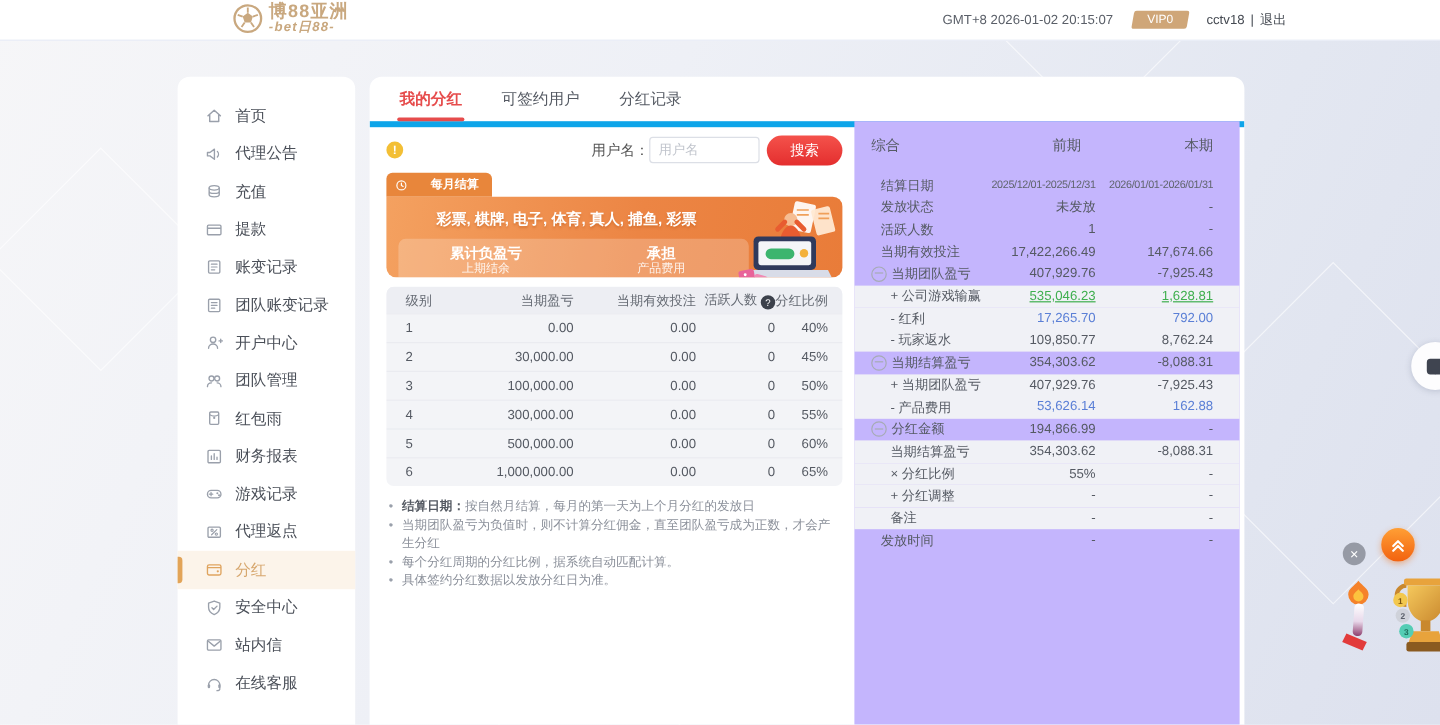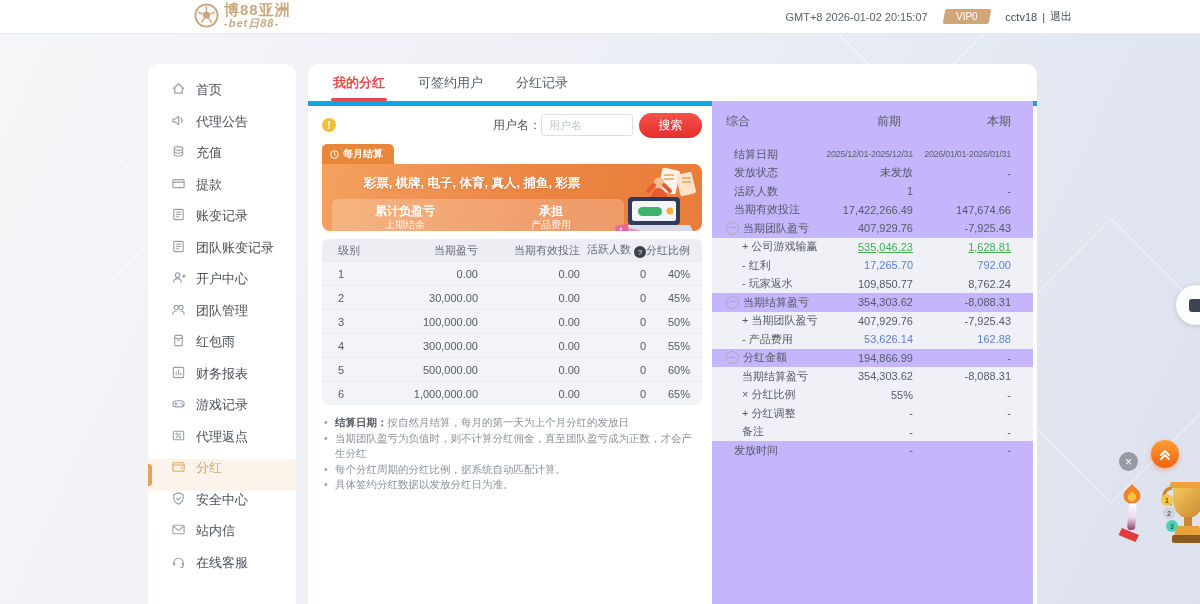--- a/index.html
+++ b/index.html
@@ -15,21 +15,21 @@
   .logo-text{line-height:1;}
   .logo-cn{font-size:15px;font-weight:bold;letter-spacing:1px;}
   .logo-en{font-size:11px;font-style:italic;font-weight:bold;margin-top:1px;letter-spacing:1px;}
   .top-right{position:absolute;right:128px;top:0;height:33px;display:flex;align-items:center;gap:16px;font-size:11px;color:#5a5f68;}
   .vip-badge{background:#cfa678;color:#fff;font-size:10px;padding:2px 12px;border-radius:2px;transform:skewX(-10deg);}
   .vip-badge span{display:inline-block;transform:skewX(10deg);}
   .user-block{display:flex;align-items:center;gap:5px;color:#454a52;}
   .logout{cursor:pointer;}
   
   .sidebar{position:absolute;left:148px;top:64px;width:148px;height:540px;background:#fff;border-radius:10px 10px 0 0;padding-top:17px;box-sizing:border-box;z-index:5;}
-  .side-item{height:31.5px;display:flex;gap:10px;padding-left:23px;font-size:13px;color:#4a4f58;cursor:pointer;position:relative;}
+  .side-item{height:31.5px;display:flex;align-items:center;gap:10px;padding-left:23px;font-size:13px;color:#4a4f58;cursor:pointer;position:relative;}
   .side-item .s-icon{width:15px;height:15px;color:#9aa0ab;display:flex;}
   .side-item .s-icon svg{width:15px;height:15px;}
   .side-item.active{background:#fcf4ea;color:#d7a76e;}
   .side-item.active .s-icon{color:#dfa45f;}
   .side-item.active::before{content:'';position:absolute;left:0;top:5px;bottom:5px;width:4px;background:#e2a458;border-radius:0 3px 3px 0;}
   
   .main{position:absolute;left:308px;top:64px;width:729px;height:540px;background:#fff;border-radius:10px 10px 0 0;overflow:hidden;z-index:5;}
   .tabbar{height:37px;border-bottom:5px solid #0ea5e9;display:flex;align-items:stretch;padding-left:25px;gap:33px;}
   .tab{display:flex;align-items:center;font-size:13px;color:#555a63;cursor:pointer;position:relative;}
   .tab.active{color:#e64c4c;font-weight:bold;}
@@ -37,21 +37,21 @@
   .content{position:absolute;left:0;top:37px;width:408px;bottom:0;}
   
   .search-row{display:flex;align-items:center;margin:11px 14px 6px;height:26px;}
   .notice-icon{width:14px;height:14px;border-radius:50%;background:#f3bf35;color:#fff;font-size:10px;font-weight:bold;display:flex;align-items:center;justify-content:center;cursor:pointer;}
   .search-label{margin-left:auto;font-size:12px;color:#555;}
   .search-input{width:76px;height:20px;border:1px solid #dcdfe6;border-radius:3px;padding:0 7px;font-size:11px;color:#333;outline:none;font-family:inherit;}
   .search-input::placeholder{color:#c0c4cc;}
   .search-btn{width:63px;height:25px;margin-left:6px;border:none;border-radius:13px;background:linear-gradient(180deg,#f4524b,#e42e2e);color:#fff;font-size:12px;cursor:pointer;font-family:inherit;}
   
   .banner-wrap{margin:2px 14px 0;}
-  .banner-tag{display:inline-flex;align-items:center;gap:4px;background:#e8863b;color:#fff;font-size:10px;font-weight:bold;padding:3px 11px 3px 8px;border-radius:5px 5px 0 0;}
+  .banner-tag{display:inline-flex;align-items:center;gap:20px;background:#e8863b;color:#fff;font-size:10px;font-weight:bold;padding:3px 11px 3px 8px;border-radius:5px 5px 0 0;}
   .banner{height:67px;background:linear-gradient(100deg,#f4a160 0%,#ec8544 55%,#e97c39 100%);border-radius:0 8px 8px 8px;position:relative;overflow:hidden;}
   .banner-products{position:absolute;left:0;top:11px;width:300px;text-align:center;color:#fff;font-weight:bold;font-size:12.5px;text-shadow:0 1px 2px rgba(170,70,10,.35);}
   .banner-box{position:absolute;left:10px;top:35px;width:292px;height:37px;background:rgba(255,255,255,.22);border-radius:6px;display:flex;}
   .banner-col{flex:1;display:flex;flex-direction:column;align-items:center;justify-content:center;line-height:1.25;}
   .banner-col .t{color:#fff;font-weight:bold;font-size:12px;}
   .banner-col .s{color:rgba(255,255,255,.88);font-size:10px;}
   .banner-illus{position:absolute;right:2px;top:3px;}
   
   .lt{margin:8px 14px 0;background:#f3f4f7;border-radius:6px;overflow:hidden;font-size:11px;}
   .lt-row{display:grid;grid-template-columns:50px 106px 102px 66px 60px;align-items:center;height:23px;color:#555a63;border-top:1px solid #eaebf0;}

